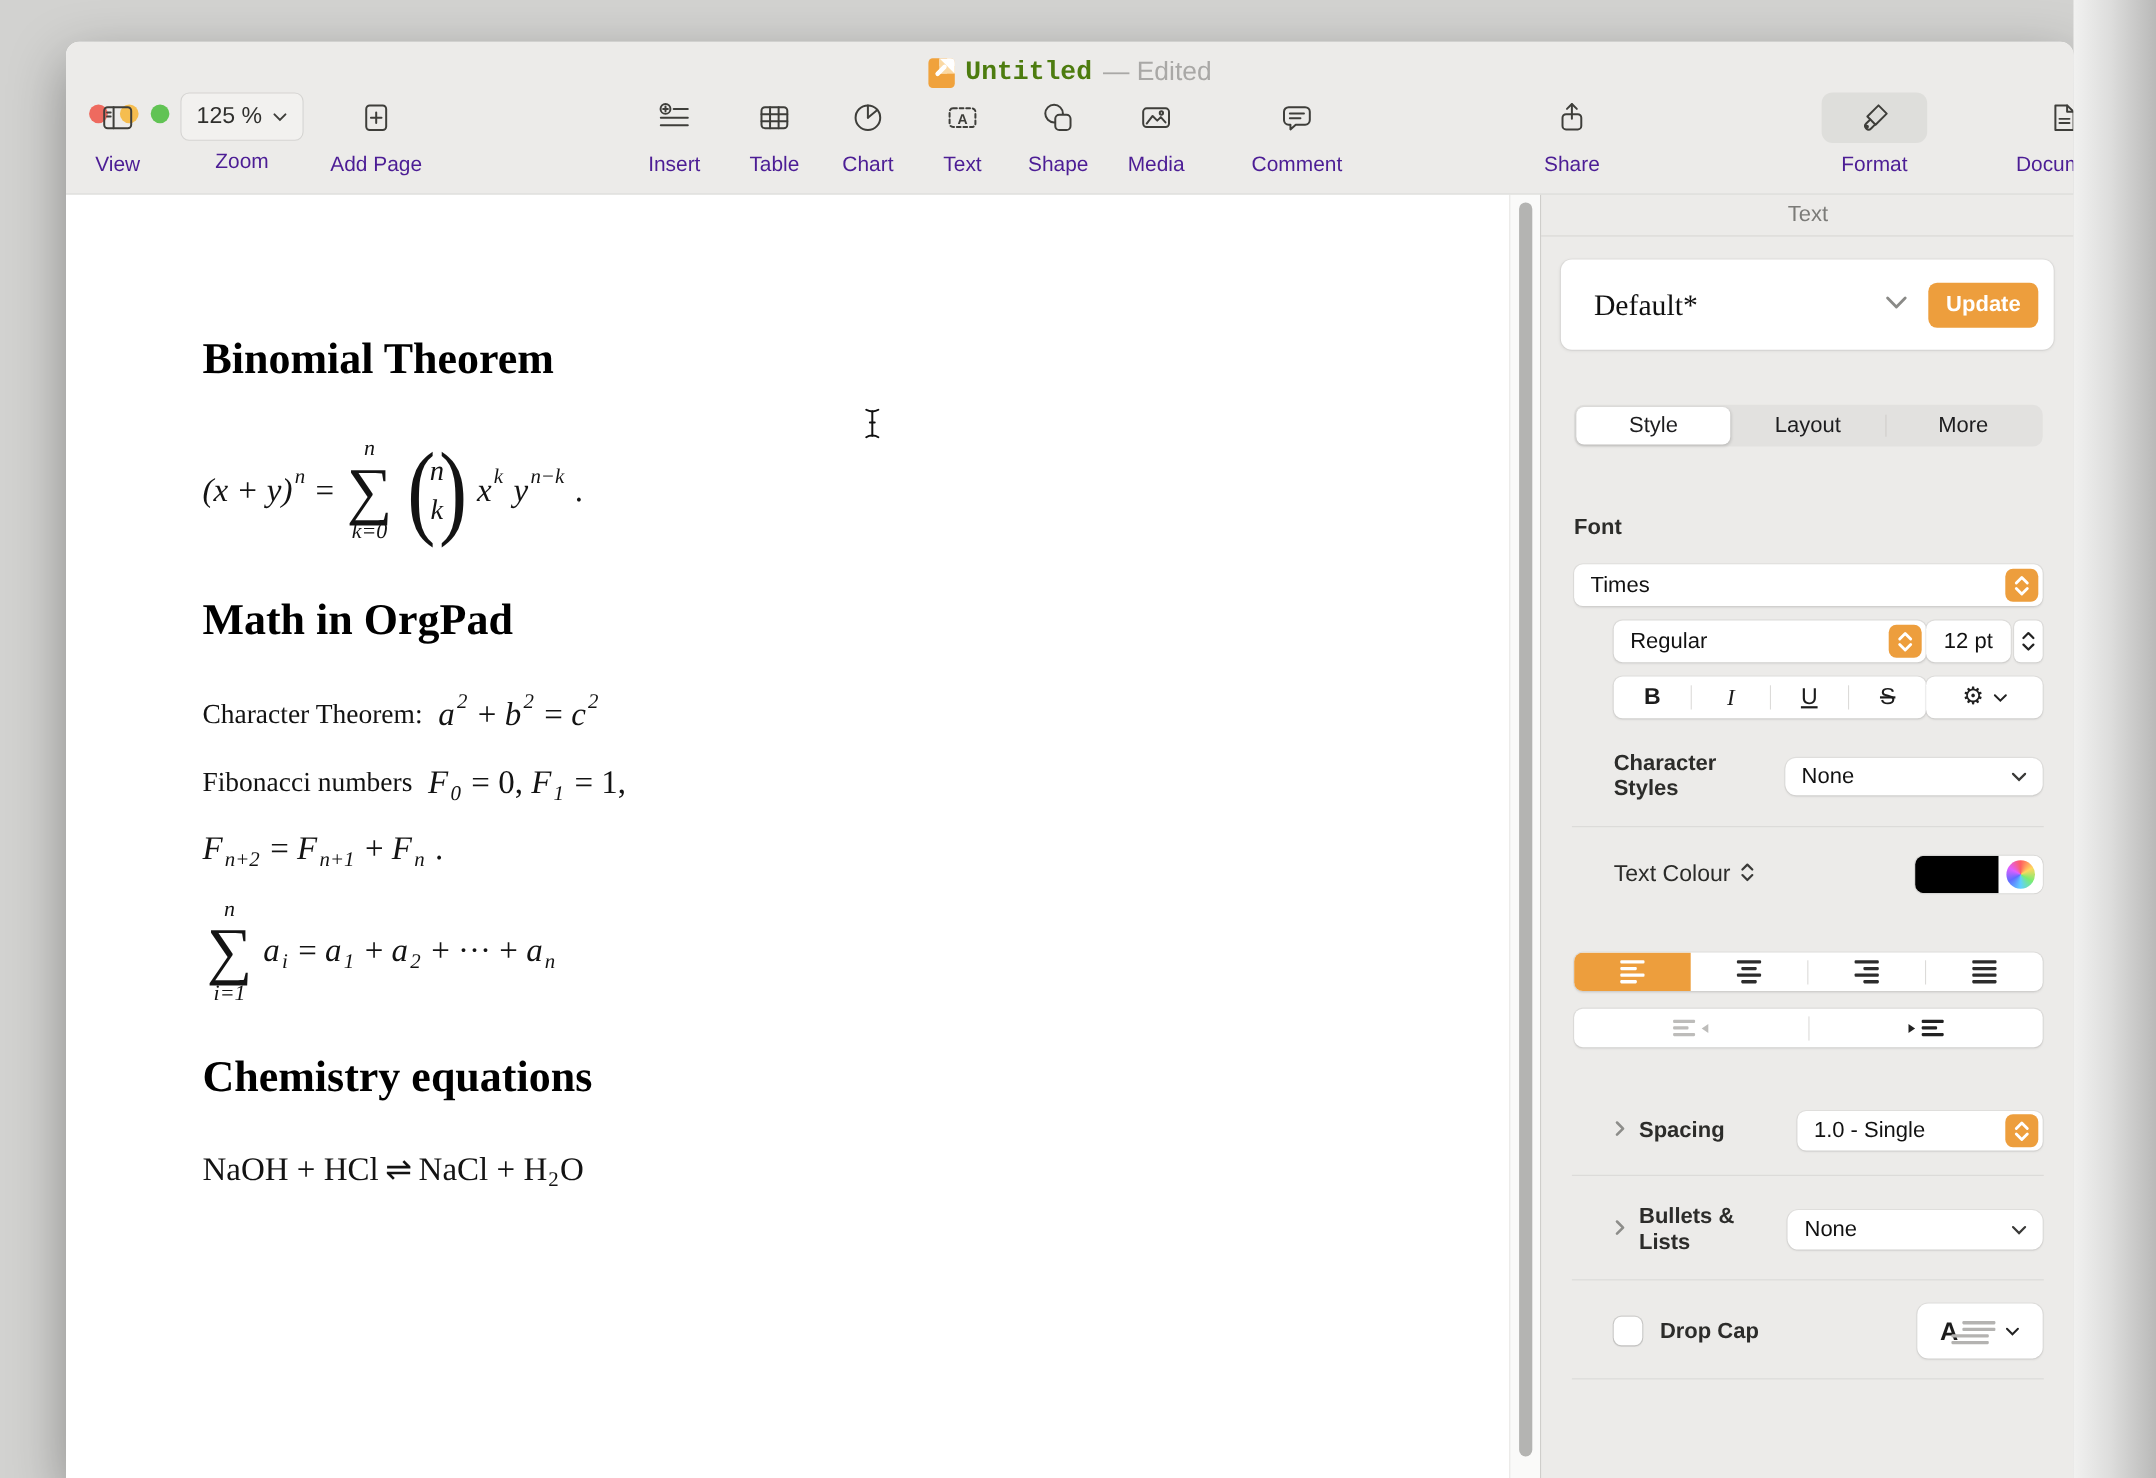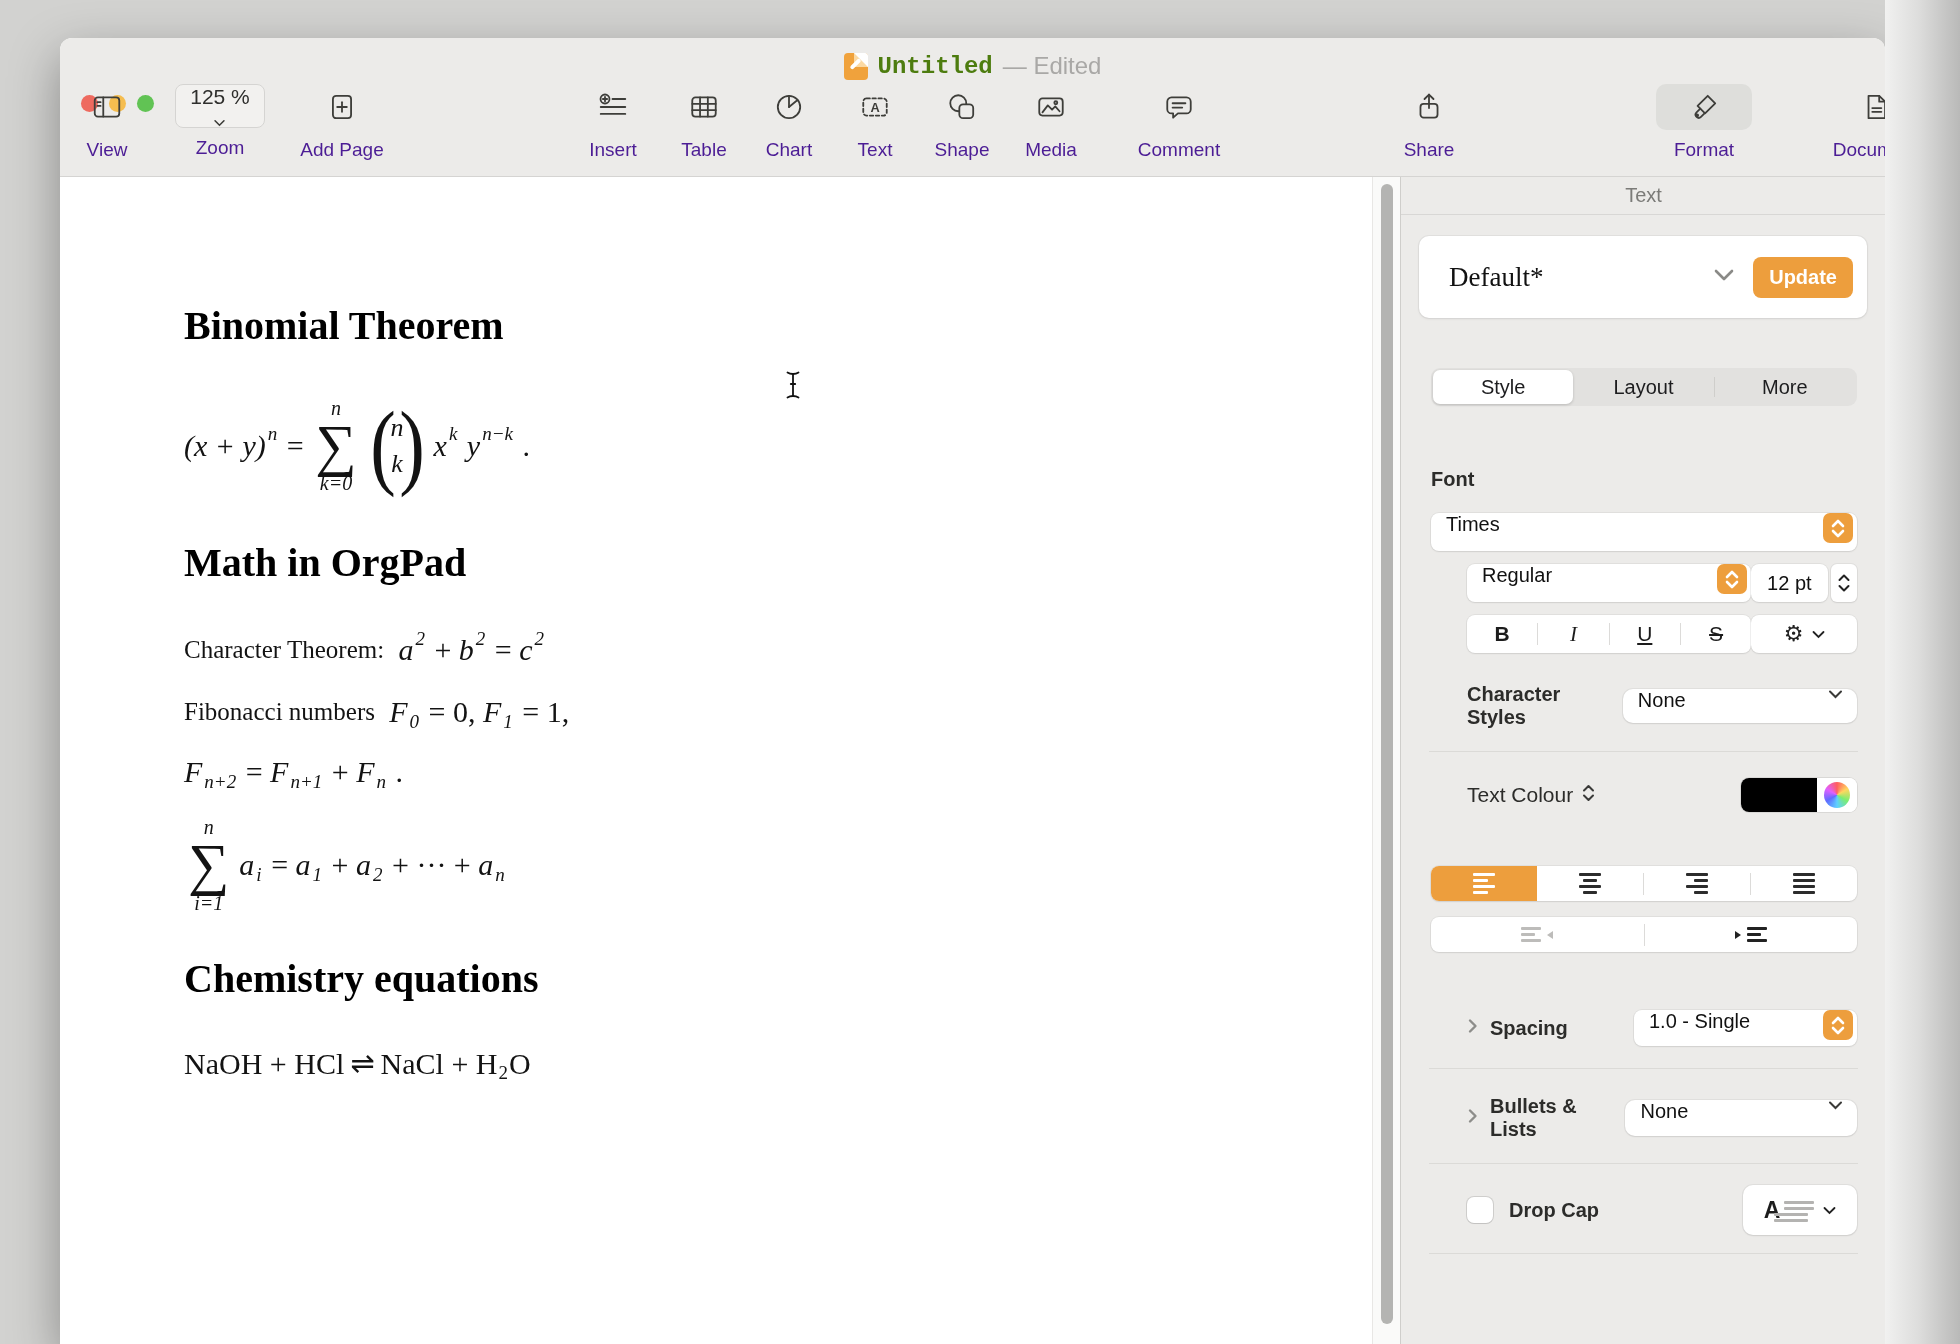--- a/index.html
+++ b/index.html
@@ -23,21 +23,21 @@
   .doc-badge:after{content:"";position:absolute;left:5px;top:9px;width:13px;height:4px;background:#fff;
     transform:rotate(-45deg);border-radius:2px;}
   .title-main{font-weight:700;color:#4d7c0f;font-family:Liberation Mono, monospace;}
   .title-edited{color:#a9a8a6;font-weight:400;}
   .tb-item{position:absolute;top:46px;width:130px;display:flex;flex-direction:column;
     align-items:center;gap:9px;}
   .tb-ico{height:46px;display:flex;align-items:center;justify-content:center;}
   .tb-label{font-size:19px;color:#4c1d95;}
   .tb-ico svg{stroke:#3e3e3a;fill:none;stroke-width:1.7;stroke-linecap:round;stroke-linejoin:round;}
   .zoom-btn{display:flex;align-items:center;gap:10px;background:#f2f1ef;border:1px solid #d5d4d2;
-    border-radius:8px;height:42px;padding:0 14px;font-size:21px;color:#2f2f2d;flex-direction:column;}
+    border-radius:8px;height:42px;padding:0 14px;font-size:21px;color:#2f2f2d;}
   .fmt-pill{width:96px;height:46px;background:#dededb;border-radius:10px;
     display:flex;align-items:center;justify-content:center;}
   
   .docarea{position:absolute;left:0;top:139px;width:1312px;bottom:0;background:#fff;}
   .doc-content{position:absolute;left:124px;top:126px;width:1100px;color:#111;}
   .doc-h1{font-family:"Liberation Serif","DejaVu Serif",serif;font-weight:700;font-size:40px;
     line-height:1.15;color:#000000;}
   .doc-math{font-family:"Liberation Serif","DejaVu Serif",serif;font-size:30px;color:#131313;
     display:flex;align-items:center;line-height:1.2;}
   .m-lead{font-size:25px;white-space:pre;margin-right:8px;}
@@ -72,21 +72,21 @@
   .update-btn{margin-left:18px;background:#ed9e3d;color:#fff;font-weight:700;font-size:20px;
     border:none;border-radius:8px;padding:9px 16px;}
   .chev svg{stroke:#8a8a87;fill:none;stroke-width:2.6;stroke-linecap:round;stroke-linejoin:round;}
   .tabs{margin-top:50px;height:38px;background:#e2e1df;border-radius:9px;display:flex;
     padding:2px;box-sizing:border-box;position:relative;}
   .tab{flex:1;display:flex;align-items:center;justify-content:center;font-size:20px;color:#1d1d1f;}
   .tab.active{background:#fff;border-radius:7px;box-shadow:0 1px 3px rgba(0,0,0,.18);}
   .tab-div{width:1px;height:20px;background:#cfcecb;align-self:center;}
   .sb-label{font-size:20px;font-weight:600;color:#2c2c2a;}
   .font-label{margin-top:62px;}
-  .select{background:#fff;border-radius:8px;height:38px;display:flex;
+  .select{background:#fff;border-radius:8px;height:38px;display:flex;align-items:center;
     box-shadow:0 0 0 1px rgba(0,0,0,.05),0 1px 2px rgba(0,0,0,.07);
     padding:0 4px 0 15px;box-sizing:border-box;font-size:20px;color:#111;}
   .select .grow{flex:1;}
   .stepper-o{width:30px;height:30px;background:#ed9e3d;border-radius:7px;flex:none;
     display:flex;flex-direction:column;align-items:center;justify-content:center;gap:1px;}
   .stepper-o svg{stroke:#fff;stroke-width:2.6;fill:none;stroke-linecap:round;stroke-linejoin:round;}
   .row{display:flex;align-items:center;margin-left:36px;}
   .seg{background:#fff;border-radius:8px;height:38px;display:flex;align-items:center;
     box-shadow:0 0 0 1px rgba(0,0,0,.05),0 1px 2px rgba(0,0,0,.07);overflow:hidden;}
   .seg-cell{flex:1;height:100%;display:flex;align-items:center;justify-content:center;font-size:21px;color:#1c1c1c;}

